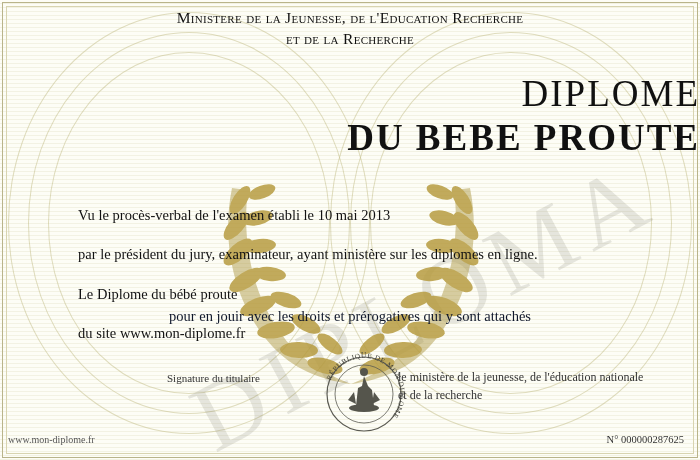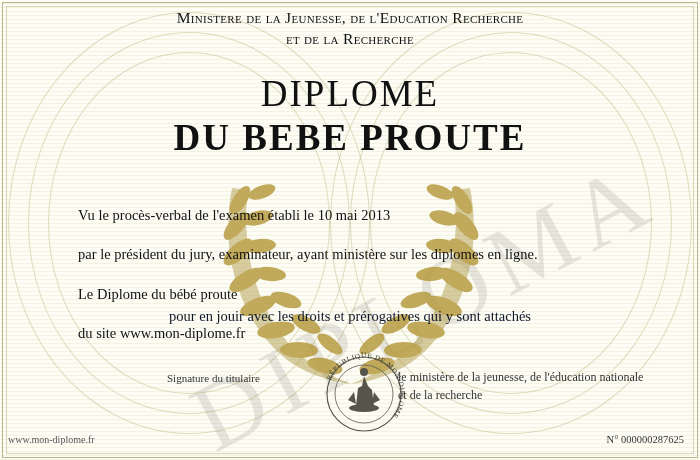--- a/index.html
+++ b/index.html
@@ -95,21 +95,21 @@
     letter-spacing: 0.3px;
     line-height: 1.35;
     color: #111;
   }
   .ministry .line2 { display: block; }
 
   .title {
     position: absolute;
     left: 0; right: 0;
     top: 72px;
-    text-align: center;
+    text-align: right;
     font-size: 37px;
     letter-spacing: 2px;
     line-height: 1.18;
     color: #111;
   }
   .title .l2 { display: block; font-weight: bold; }
 
   .body-block {
     position: absolute;
     left: 62px;

